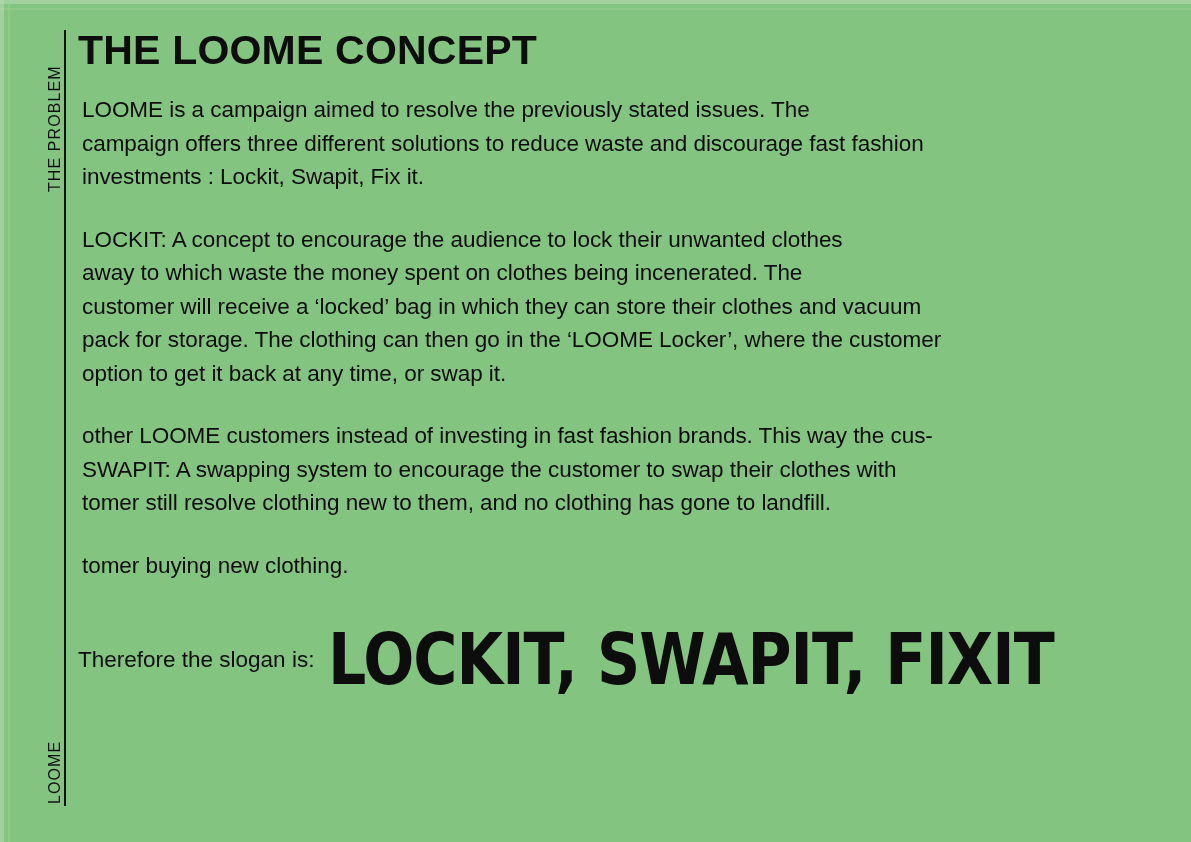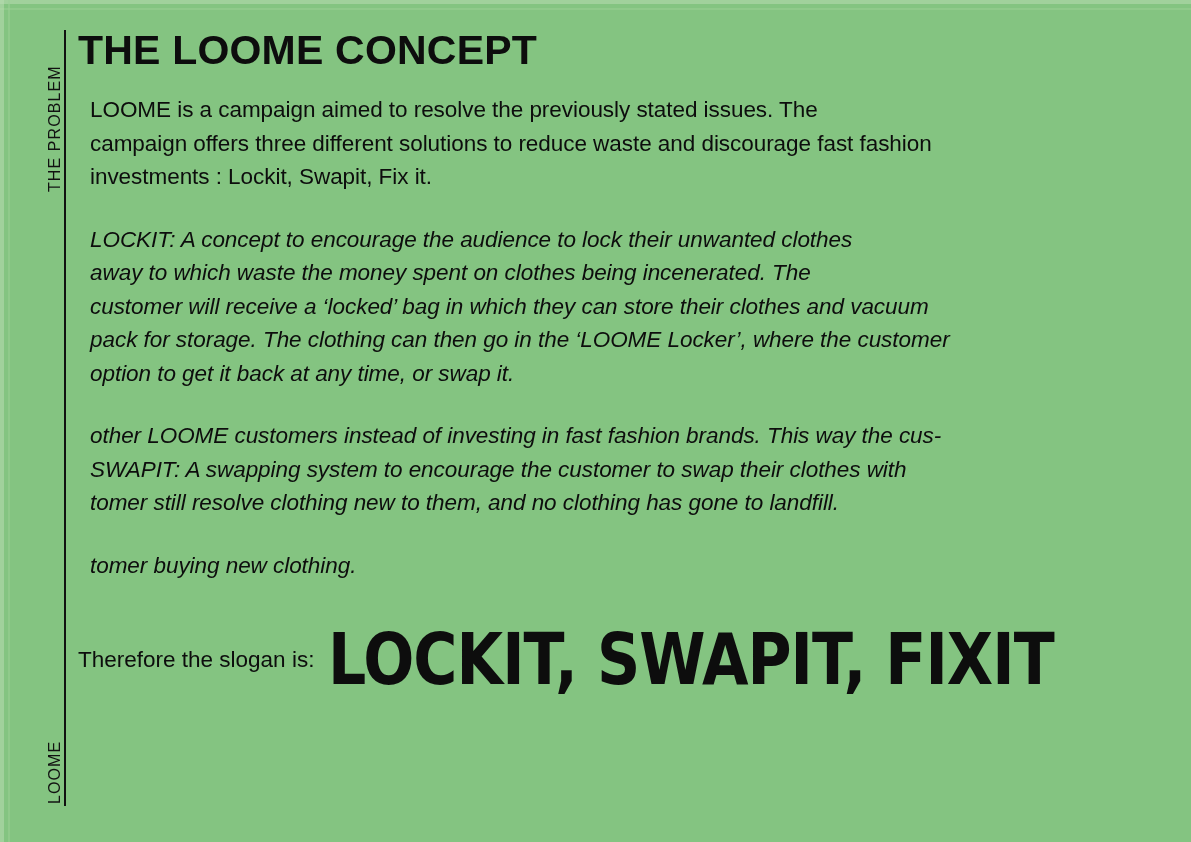--- a/index.html
+++ b/index.html
@@ -99,25 +99,25 @@
     letter-spacing: 0.2px;
     color: #0d0d0d;
     margin: 2px 0 22px 0;
     text-transform: uppercase;
   }
 
   .para {
     font-size: 22.5px;
     line-height: 33.5px;
     color: #0d0d0d;
-    margin: 12px;
+    margin: 4px;
     font-weight: 400;
     letter-spacing: -0.05px;
   }
-  .para + .para { margin-top: 29px; font-style: italic; }
+  .para + .para { margin-top: 29px; }
 
   .para .ln { display: block; }
 
   
   .slogan-row {
     display: flex;
     align-items: baseline;
     margin-top: 33px;
   }
   .slogan-lead {

